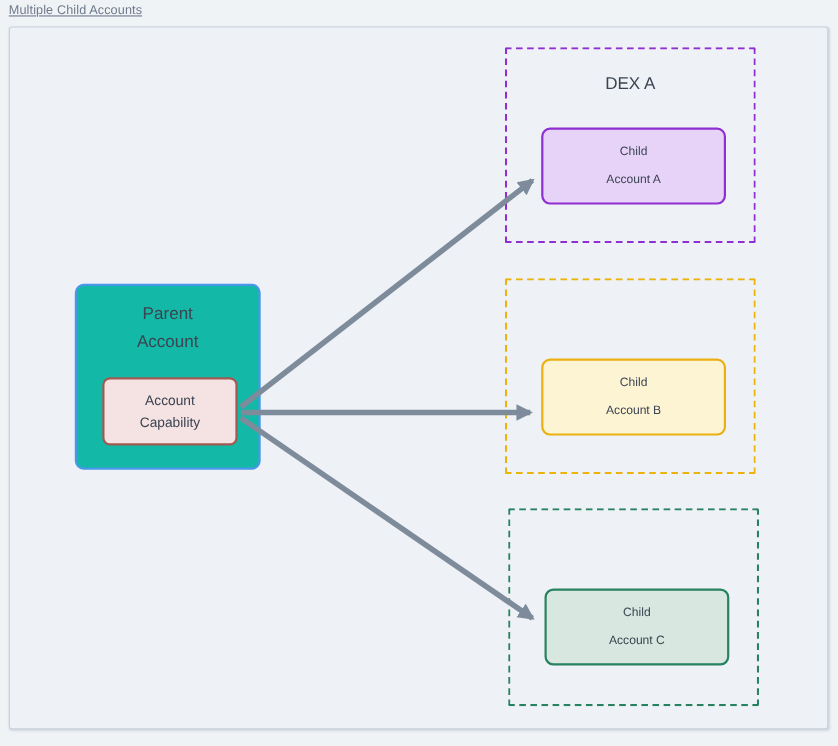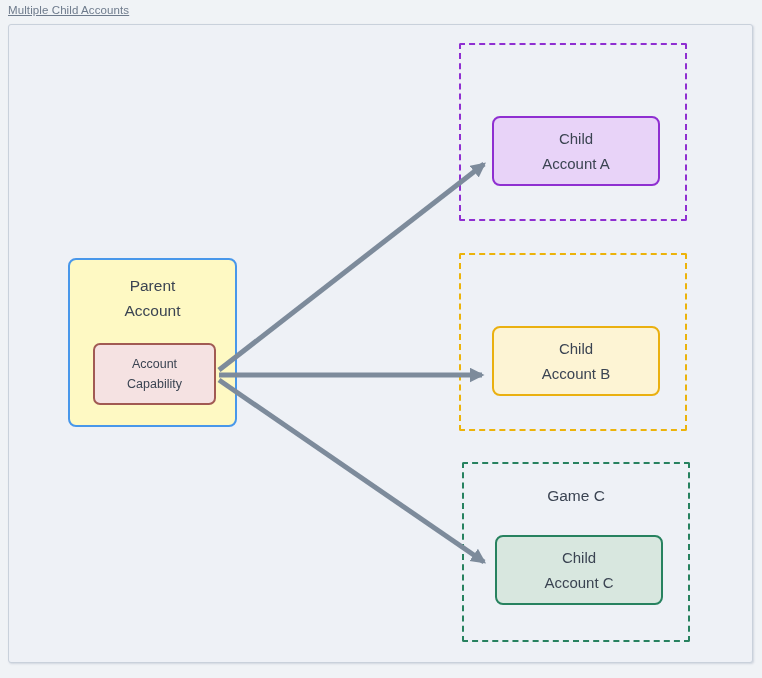--- a/index.html
+++ b/index.html
@@ -75,56 +75,56 @@
     color: #3b4452;
   }
   .child-box {
     position: absolute; left: 31px; top: 71px;
     width: 168px; height: 70px;
     border: 2px solid;
     border-radius: 8px;
   }
   .child-label {
     margin-top: 8px; text-align: center;
-    font-size: 15px; line-height: 25px; font-weight: 500;
+    font-size: 11px; line-height: 25px; font-weight: 500;
     color: #3b4452;
   }
 </style>
 </head>
 <body>
 
 <div class="diagram-title" style="color: rgb(110, 123, 140);">Multiple Child Accounts</div>
 
 <div class="frame" style="background-color: rgb(238, 241, 246); border-color: rgb(201, 209, 219);"></div>
 
-<div class="parent-box" style="background-color: #fef9c3; border-color: rgb(72, 151, 234);">
+<div class="parent-box" style="background-color: #14b8a6; border-color: rgb(72, 151, 234);">
   <div class="parent-label ml" style="color: rgb(59, 68, 82);">Parent
 Account</div>
   <div class="capability-box" style="background-color: rgb(245, 226, 226); border-color: rgb(161, 90, 83);">
     <div class="capability-label ml" style="color: rgb(59, 68, 82);">Account
 Capability</div>
   </div>
 </div>
 
 <div class="group group-dex-a" style="border-color: rgb(143, 47, 209);">
+  <div class="group-label" style="color: rgb(59, 68, 82);">DEX A</div>
   <div class="child-box" style="background-color: rgb(232, 211, 248); border-color: rgb(143, 47, 209);">
     <div class="child-label ml" style="color: rgb(59, 68, 82);">Child
 Account A</div>
   </div>
 </div>
 
 <div class="group group-defi-b" style="border-color: rgb(236, 179, 10);">
   <div class="child-box" style="background-color: rgb(253, 244, 212); border-color: rgb(234, 176, 16);">
     <div class="child-label ml" style="color: rgb(59, 68, 82);">Child
 Account B</div>
   </div>
 </div>
 
 <div class="group group-game-c" style="border-color: rgb(39, 130, 95);">
-  <div class="group-label" style="color: rgb(59, 68, 82);">Game C</div>
   <div class="child-box" style="background-color: rgb(216, 231, 223); border-color: rgb(39, 130, 95);">
     <div class="child-label ml" style="color: rgb(59, 68, 82);">Child
 Account C</div>
   </div>
 </div>
 
 <svg class="arrow-layer" viewBox="0 0 762 678" xmlns="http://www.w3.org/2000/svg" aria-hidden="true">
   <defs>
     <marker id="ah" markerWidth="4" markerHeight="4" refX="2.5" refY="1.5" orient="auto" markerUnits="strokeWidth">
       <path d="M0,0 L3,1.5 L0,3 Z" fill="#7d8b9b"></path>

